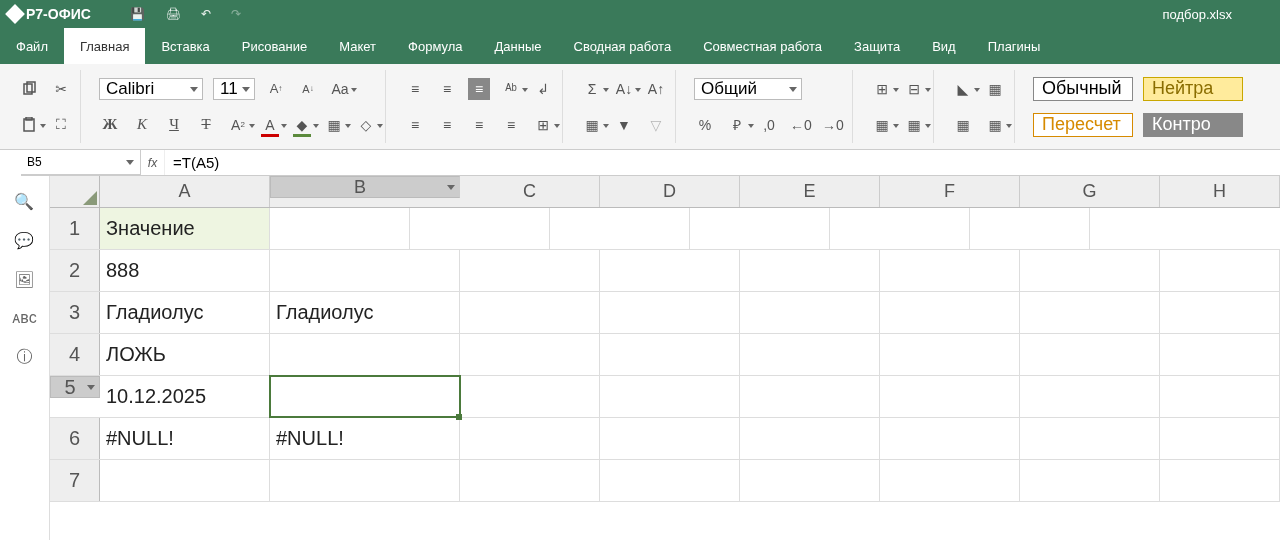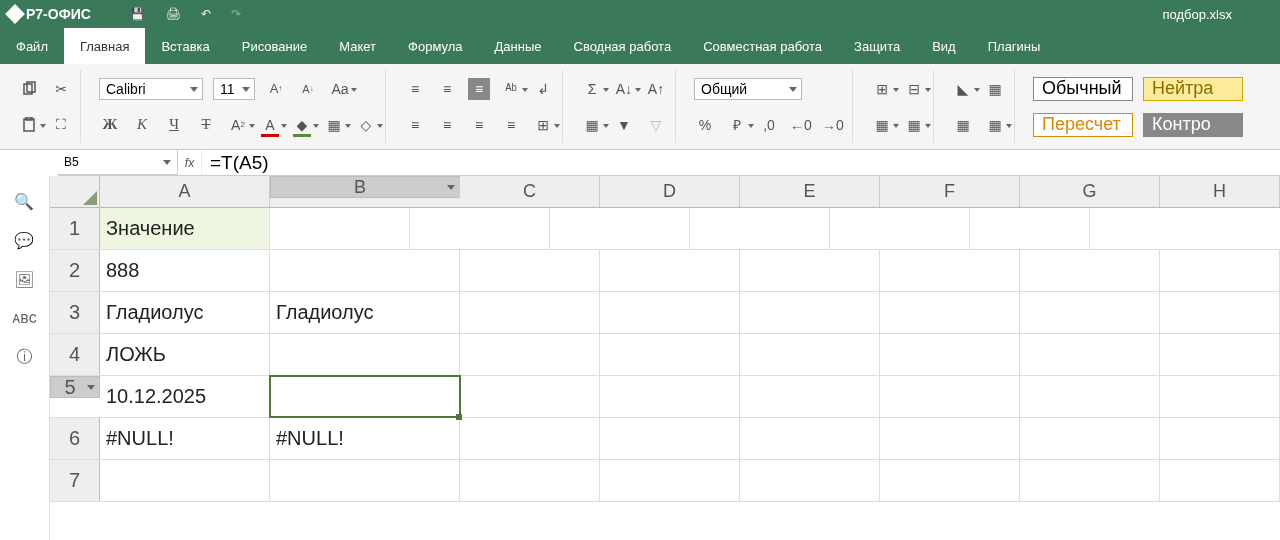--- a/index.html
+++ b/index.html
@@ -15,37 +15,37 @@
   .menubar { height: 36px; background: #3a7a5a; display: flex; align-items: stretch; color: #fff; }
   .menu-item { padding: 0 16px; display: flex; align-items: center; font-size: 13px; cursor: pointer; }
   .menu-item.active { background: #fff; color: #333; }
 
   .ribbon { height: 86px; background: #f5f5f5; border-bottom: 1px solid #ccc; display: flex; padding: 6px 10px; gap: 10px; }
   .rgroup { display: flex; flex-direction: column; gap: 10px; padding: 2px 8px; border-right: 1px solid #ddd; justify-content: center; }
   .rgroup:last-child { border-right: none; }
   .rrow { display: flex; align-items: center; gap: 10px; height: 26px; }
   .ibtn { width: 22px; height: 22px; display: inline-flex; align-items: center; justify-content: center; color: #555; cursor: pointer; font-size: 14px; position: relative; }
   .ibtn.dd::after { content: ""; border-left: 3px solid transparent; border-right: 3px solid transparent; border-top: 4px solid #666; position: absolute; right: -6px; top: 10px; }
-  .sel { height: 22px; border: 1px solid #bbb; background: #fff; display: inline-flex; align-items: center; padding: 0 16px 0 6px; font-size: 14px; position: relative; cursor: pointer; }
+  .sel { height: 22px; border: 1px solid #bbb; background: #fff; display: inline-flex; align-items: center; padding: 0 16px 0 6px; font-size: 17px; position: relative; cursor: pointer; }
   .sel::after { content: ""; border-left: 4px solid transparent; border-right: 4px solid transparent; border-top: 5px solid #666; position: absolute; right: 4px; top: 8px; }
   .bold { font-weight: bold; font-family: 'Times New Roman', serif; font-size: 15px; }
   .italic { font-style: italic; font-family: 'Times New Roman', serif; font-size: 15px; }
   .under { text-decoration: underline; font-family: 'Times New Roman', serif; font-size: 15px; }
   .strike { text-decoration: line-through; font-family: 'Times New Roman', serif; font-size: 15px; }
   .colorbar { position: absolute; bottom: -1px; left: 2px; right: 2px; height: 3px; }
   .stylebtn { height: 24px; border: 1px solid #888; background: #fff; padding: 0 8px; display: inline-flex; align-items: center; font-size: 18px; cursor: pointer; min-width: 100px; }
   .stylebtn.orange { color: #d68a00; border-color: #d68a00; }
   .stylebtn.yellow { background: #ffeb9c; border-color: #c9a700; color: #8a6d00; }
   .stylebtn.gray  { background: #888; color: #fff; }
 
-  .namebox-row { height: 26px; border-bottom: 1px solid #ccc; display: flex; align-items: stretch; margin-left: 58px; }
+  .namebox-row { height: 26px; border-bottom: 1px solid #ccc; display: flex; align-items: stretch; margin-left: 21px; }
   .namebox { width: 120px; border: 1px solid #ccc; border-top: none; border-left: none; display: flex; align-items: center; padding: 0 6px; font-size: 12px; position: relative; }
   .namebox::after { content: ""; border-left: 4px solid transparent; border-right: 4px solid transparent; border-top: 5px solid #666; position: absolute; right: 6px; top: 10px; }
   .fx { width: 24px; display: flex; align-items: center; justify-content: center; font-style: italic; color: #555; border-right: 1px solid #eee; }
-  .formula { flex: 1; display: flex; align-items: center; padding: 0 8px; font-size: 19px; }
+  .formula { flex: 1; display: flex; align-items: center; padding: 0 8px; font-size: 15px; }
 
   .workarea { display: flex; height: calc(540px - 28px - 36px - 86px - 26px); }
   .left-tools { width: 50px; border-right: 1px solid #ddd; display: flex; flex-direction: column; align-items: center; gap: 20px; padding-top: 16px; color: #666; }
   .left-tools span { cursor: pointer; font-size: 16px; }
 
   .grid { flex: 1; overflow: hidden; font-size: 20px; color: #222; }
   .col-headers { display: flex; height: 32px; background: #eee; border-bottom: 1px solid #bbb; }
   .corner { width: 50px; border-right: 1px solid #bbb; background: #eee; position: relative; }
   .corner::after { content: ""; position: absolute; right: 2px; bottom: 2px; border-left: 14px solid transparent; border-bottom: 14px solid #8a9a7a; }
   .ch { border-right: 1px solid #ccc; display: flex; align-items: center; justify-content: center; color: #555; font-size: 18px; }

